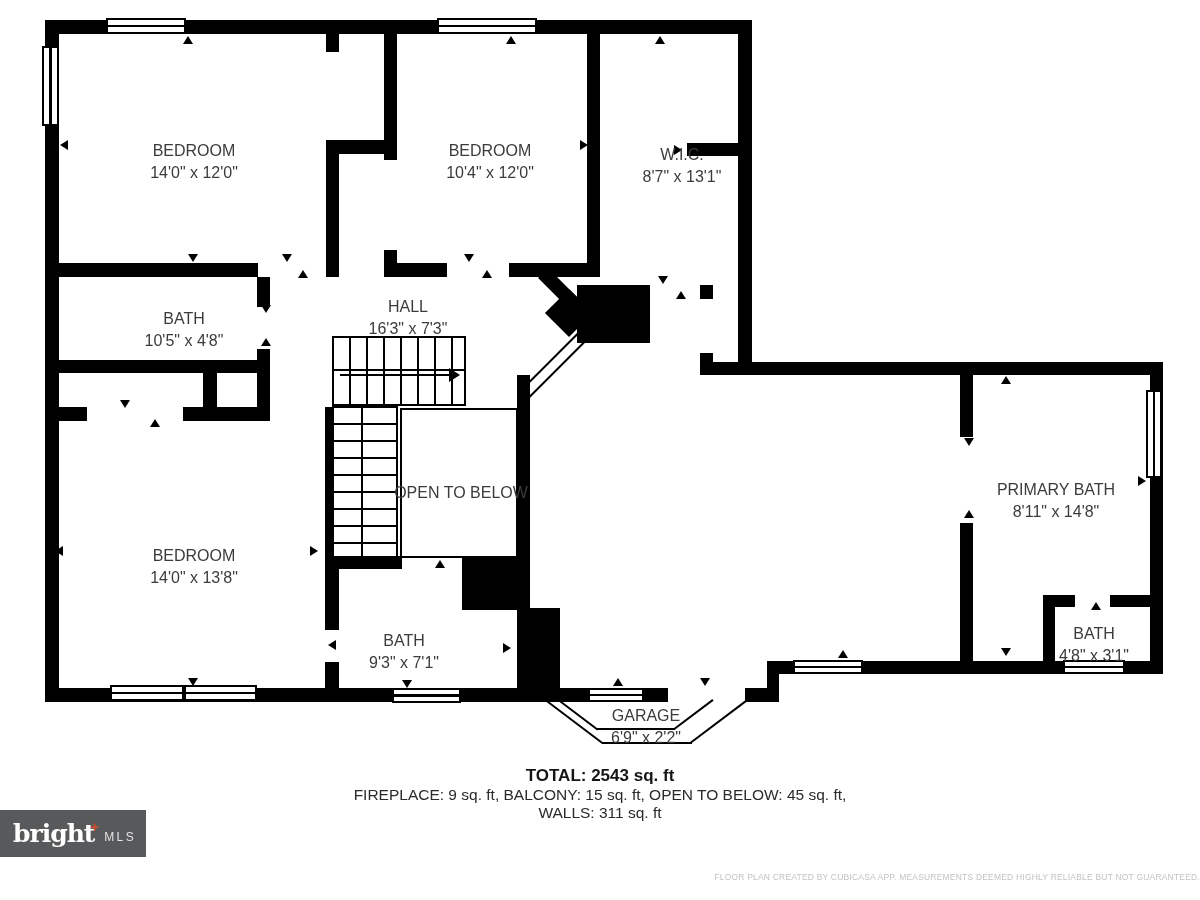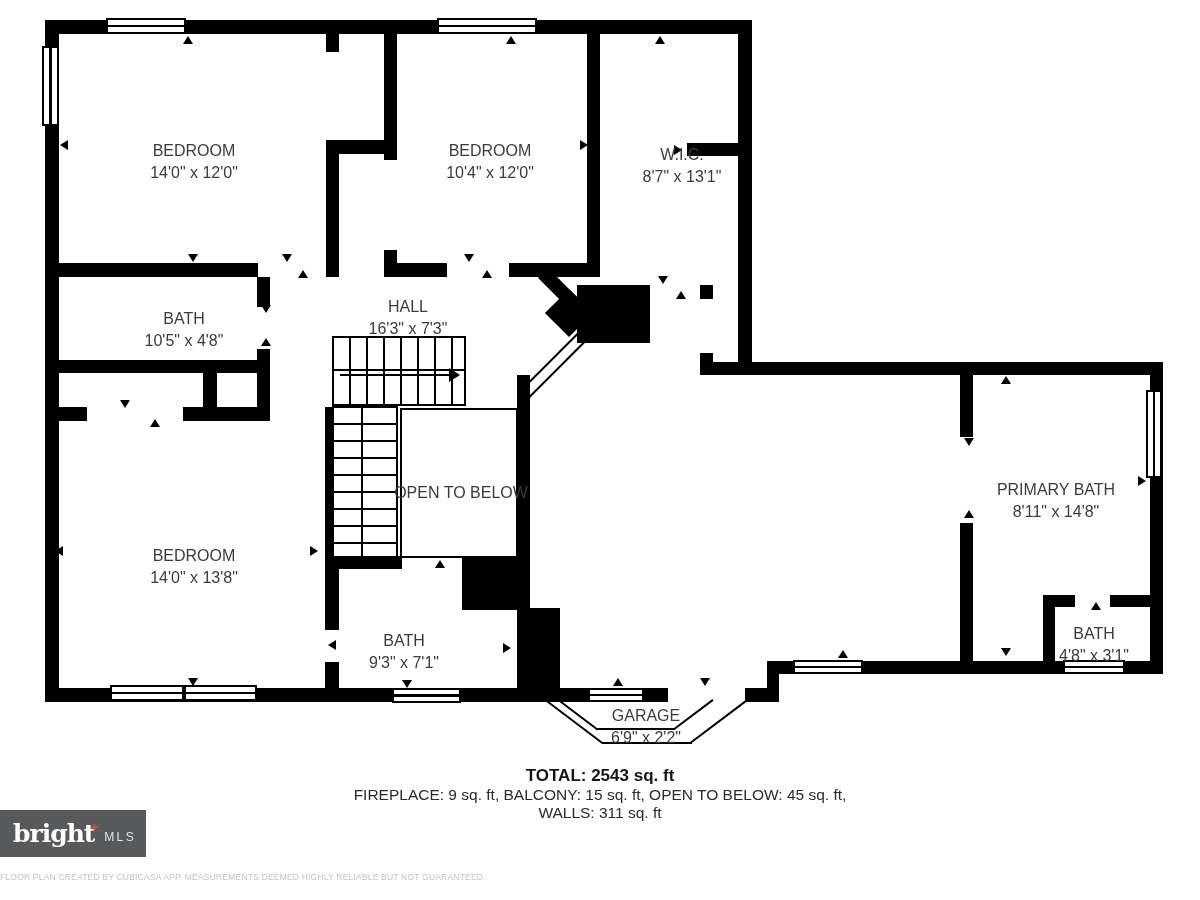--- a/index.html
+++ b/index.html
@@ -25,21 +25,21 @@
            background:repeating-linear-gradient(180deg,#fff 0 15px,#000 15px 17px)}
   .otb{position:absolute;left:400px;top:408px;width:118px;height:150px;box-sizing:border-box;
        border:2px solid #000;background:#fff}
   .ah{position:absolute;width:0;height:0;border-top:7px solid transparent;
       border-bottom:7px solid transparent;border-left:11px solid #000}
   .rlabel{position:absolute;transform:translate(-50%,-50%);text-align:center;
           font-size:16px;line-height:22px;color:#3b3b3b;white-space:nowrap}
   .summary{position:absolute;left:0;top:766px;width:1200px;text-align:center;color:#222}
   .s-total{font-size:17px;font-weight:bold;color:#151515;line-height:20px}
   .s-line{font-size:15.5px;line-height:18px;color:#2a2a2a}
-  .disclaimer{position:absolute;left:0;top:872px;width:1200px;text-align:left;
+  .disclaimer{position:absolute;left:0;top:872px;width:1200px;text-align:right;
               font-size:8.5px;letter-spacing:.2px;color:#c2c2c2}
   .logo{position:absolute;left:0;top:810px;width:146px;height:47px;background:#58595b;
         display:flex;align-items:center;padding-left:13px;box-sizing:border-box}
   .lg-brand{font-family:"DejaVu Serif",serif;font-weight:bold;font-size:25px;color:#fff;
             letter-spacing:-1px;line-height:1}
   .lg-plus{color:#d0502a;font-size:15px;font-weight:bold;margin-left:-4px;margin-top:-14px;line-height:1}
   .lg-mls{font-size:12px;color:#e4e4e4;letter-spacing:2.5px;margin-left:5px;margin-top:7px;line-height:1}
 </style>
 </head>
 <body>

